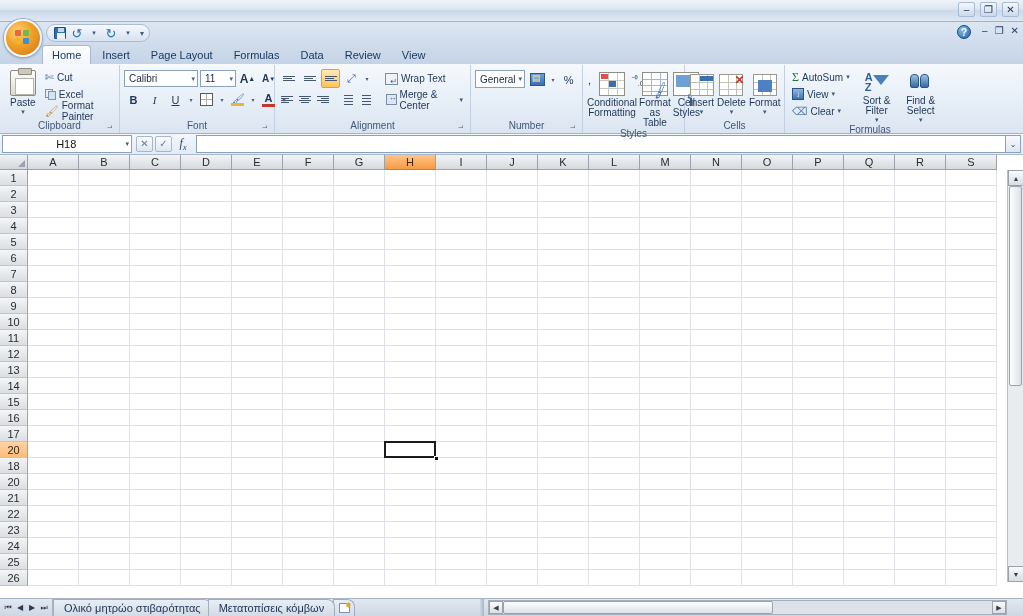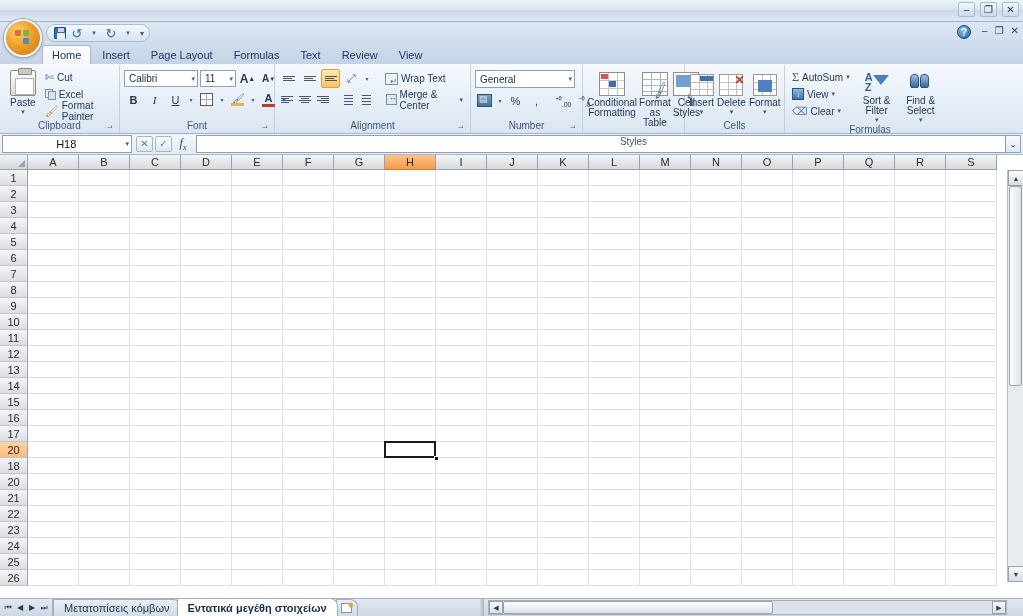--- a/index.html
+++ b/index.html
@@ -239,21 +239,21 @@
   .indent-ico i { position:absolute; right:0; height:1px; width:9px; background:#45586f; }
 
   
   .g-number { width: 112px; }
   .numfmt-ico { width:15px; height:13px; background:linear-gradient(to bottom,#6fa0d4,#3b6fae); border:1px solid #2d5685; position:relative; }
   .numfmt-ico::after{ content:'▤'; position:absolute; left:1px; top:-1px; font-size:9px; color:#ffe9b0; }
   .nbtn { height:18px; min-width:19px; display:flex; align-items:center; justify-content:center; font-size:11px; color:#1d3557; border:1px solid transparent; border-radius:2px; }
   .dec-ico { position:relative; font-size:9px; color:#1d3557; }
 
   
-  .g-styles { width: 102px; gap: 8px; }
+  .g-styles { width: 102px; }
   .cf-ico { width:26px; height:24px; position:relative; border:1px solid #8f8f84; background:#fff; }
   .cf-grid { position:absolute; inset:0;
     background:
       linear-gradient(#c9c9c0,#c9c9c0) 0 7px/100% 1px no-repeat,
       linear-gradient(#c9c9c0,#c9c9c0) 0 15px/100% 1px no-repeat,
       linear-gradient(#c9c9c0,#c9c9c0) 8px 0/1px 100% no-repeat,
       linear-gradient(#c9c9c0,#c9c9c0) 17px 0/1px 100% no-repeat;
   }
   .cf-red { position:absolute; left:1px; top:1px; width:7px; height:5px; background:#d9534f; }
   .cf-blue { position:absolute; left:9px; top:8px; width:7px; height:6px; background:#3b6fae; }
@@ -545,21 +545,21 @@
       <span>❐</span>
       <span>✕</span>
     </div>
   </div>
 
   <div class="tabs">
     <div class="tab active">Home</div>
     <div class="tab">Insert</div>
     <div class="tab">Page Layout</div>
     <div class="tab">Formulas</div>
-    <div class="tab">Text</div>
+    <div class="tab">Data</div>
     <div class="tab">Review</div>
     <div class="tab">View</div>
   </div>
 
   <div class="ribbon">
 
     <div class="rgroup g-clipboard">
       <div class="rgroup-body">
         <div class="btn-big">
           <span class="paste-icon"></span>
@@ -722,21 +722,21 @@
           </div>
         </div>
       </div>
       <div class="rgroup-label">
         <span>Alignment</span>
         <span class="dlg-launch"></span>
       </div>
     </div>
 
     <div class="rgroup g-number">
-      <div class="rgroup-body" style="flex-direction:column;gap:3px;padding-top:3px;">
+      <div class="rgroup-body" style="flex-direction:row;gap:3px;padding-top:3px;">
         <div class="combo" style="width:100px;height:18px;">
           <span>General</span>
           <span class="cb-arrow">▾</span>
         </div>
         <div class="fontrow">
           <div class="nbtn">
               <span class="numfmt-ico"></span>
             </div>
           <div class="split-arrow">▾</div>
           <div class="nbtn">%</div>
@@ -1490,22 +1490,22 @@
   </div>
 
   <div class="sheetbar">
     <div class="navbtns">
       <span class="navbtn">⏮</span>
       <span class="navbtn">◀</span>
       <span class="navbtn">▶</span>
       <span class="navbtn">⏭</span>
     </div>
     <div class="stabs">
+      <div class="stab">Ολικό μητρώο στιβαρότητας</div>
       <div class="stab">Μετατοπίσεις κόμβων</div>
-      <div class="stab active">Εντατικά μεγέθη στοιχείων</div>
       <div class="newsheet">
         <span class="newsheet-ico">
             <span class="pg"></span>
             <span class="st">✸</span>
           </span>
       </div>
     </div>
     <div class="tabsplit"></div>
     <div class="sheet-hscroll">
       <div class="sh-left">◀</div>

